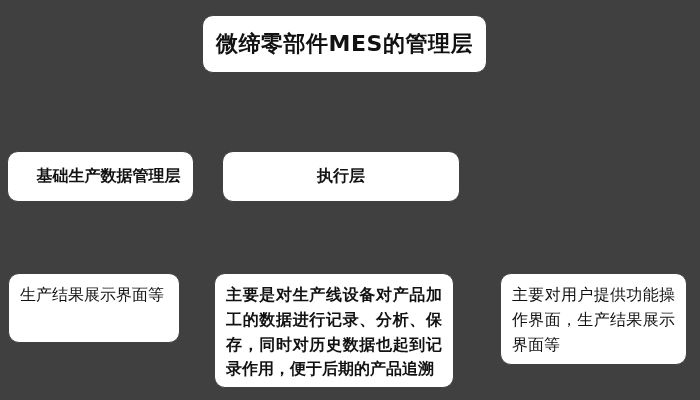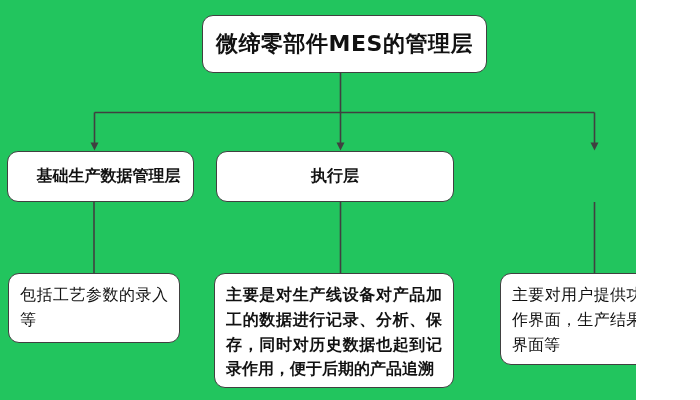--- a/index.html
+++ b/index.html
@@ -3,23 +3,23 @@
 <meta charset="utf-8">
 <style>
   html, body {
     margin: 0;
     padding: 0;
     background: #ffffff;
     font-family: "DejaVu Sans", "Liberation Sans", sans-serif;
   }
   .canvas {
     position: relative;
-    width: 636px;
+    width: 700px;
     height: 400px;
-    background: #22c55e;
+    background: #404040;
     overflow: hidden;
     color: #111111;
   }
   .connectors {
     position: absolute;
     left: 0;
     top: 0;
     width: 700px;
     height: 400px;
     pointer-events: none;
@@ -42,21 +42,21 @@
     font-size: 22px;
     font-weight: bold;
     letter-spacing: 0.5px;
   }
   .mid-node {
     top: 151px; height: 51px;
     font-size: 16px;
     font-weight: bold;
   }
   .mid-node-1 { left: 7px;   width: 187px; padding-left: 16px; }
-  .mid-node-2 { left: 216px; width: 238px; }
+  .mid-node-2 { left: 222px; width: 238px; }
   .mid-node-3 { left: 498px; width: 190px; }
   .leaf-node {
     top: 273px;
     font-size: 16px;
     font-weight: normal;
     line-height: 24.8px;
     padding: 9px 11px;
     text-align: left;
     text-align: justify;
   }
@@ -93,19 +93,19 @@
 
   <div class="node centered mid-node mid-node-1">
     <span>基础生产数据管理层</span>
   </div>
 
   <div class="node centered mid-node mid-node-2">
     <span>执行层</span>
   </div>
 
 
-  <div class="node leaf-node leaf-node-1">包括工艺参数的录入等</div>
+  <div class="node leaf-node leaf-node-1">生产结果展示界面等</div>
 
   <div class="node leaf-node leaf-node-2">主要是对生产线设备对产品加工的数据进行记录、分析、保存，同时对历史数据也起到记录作用，便于后期的产品追溯</div>
 
   <div class="node leaf-node leaf-node-3">主要对用户提供功能操作界面，生产结果展示界面等</div>
 
 </div>
 
 </body></html>

